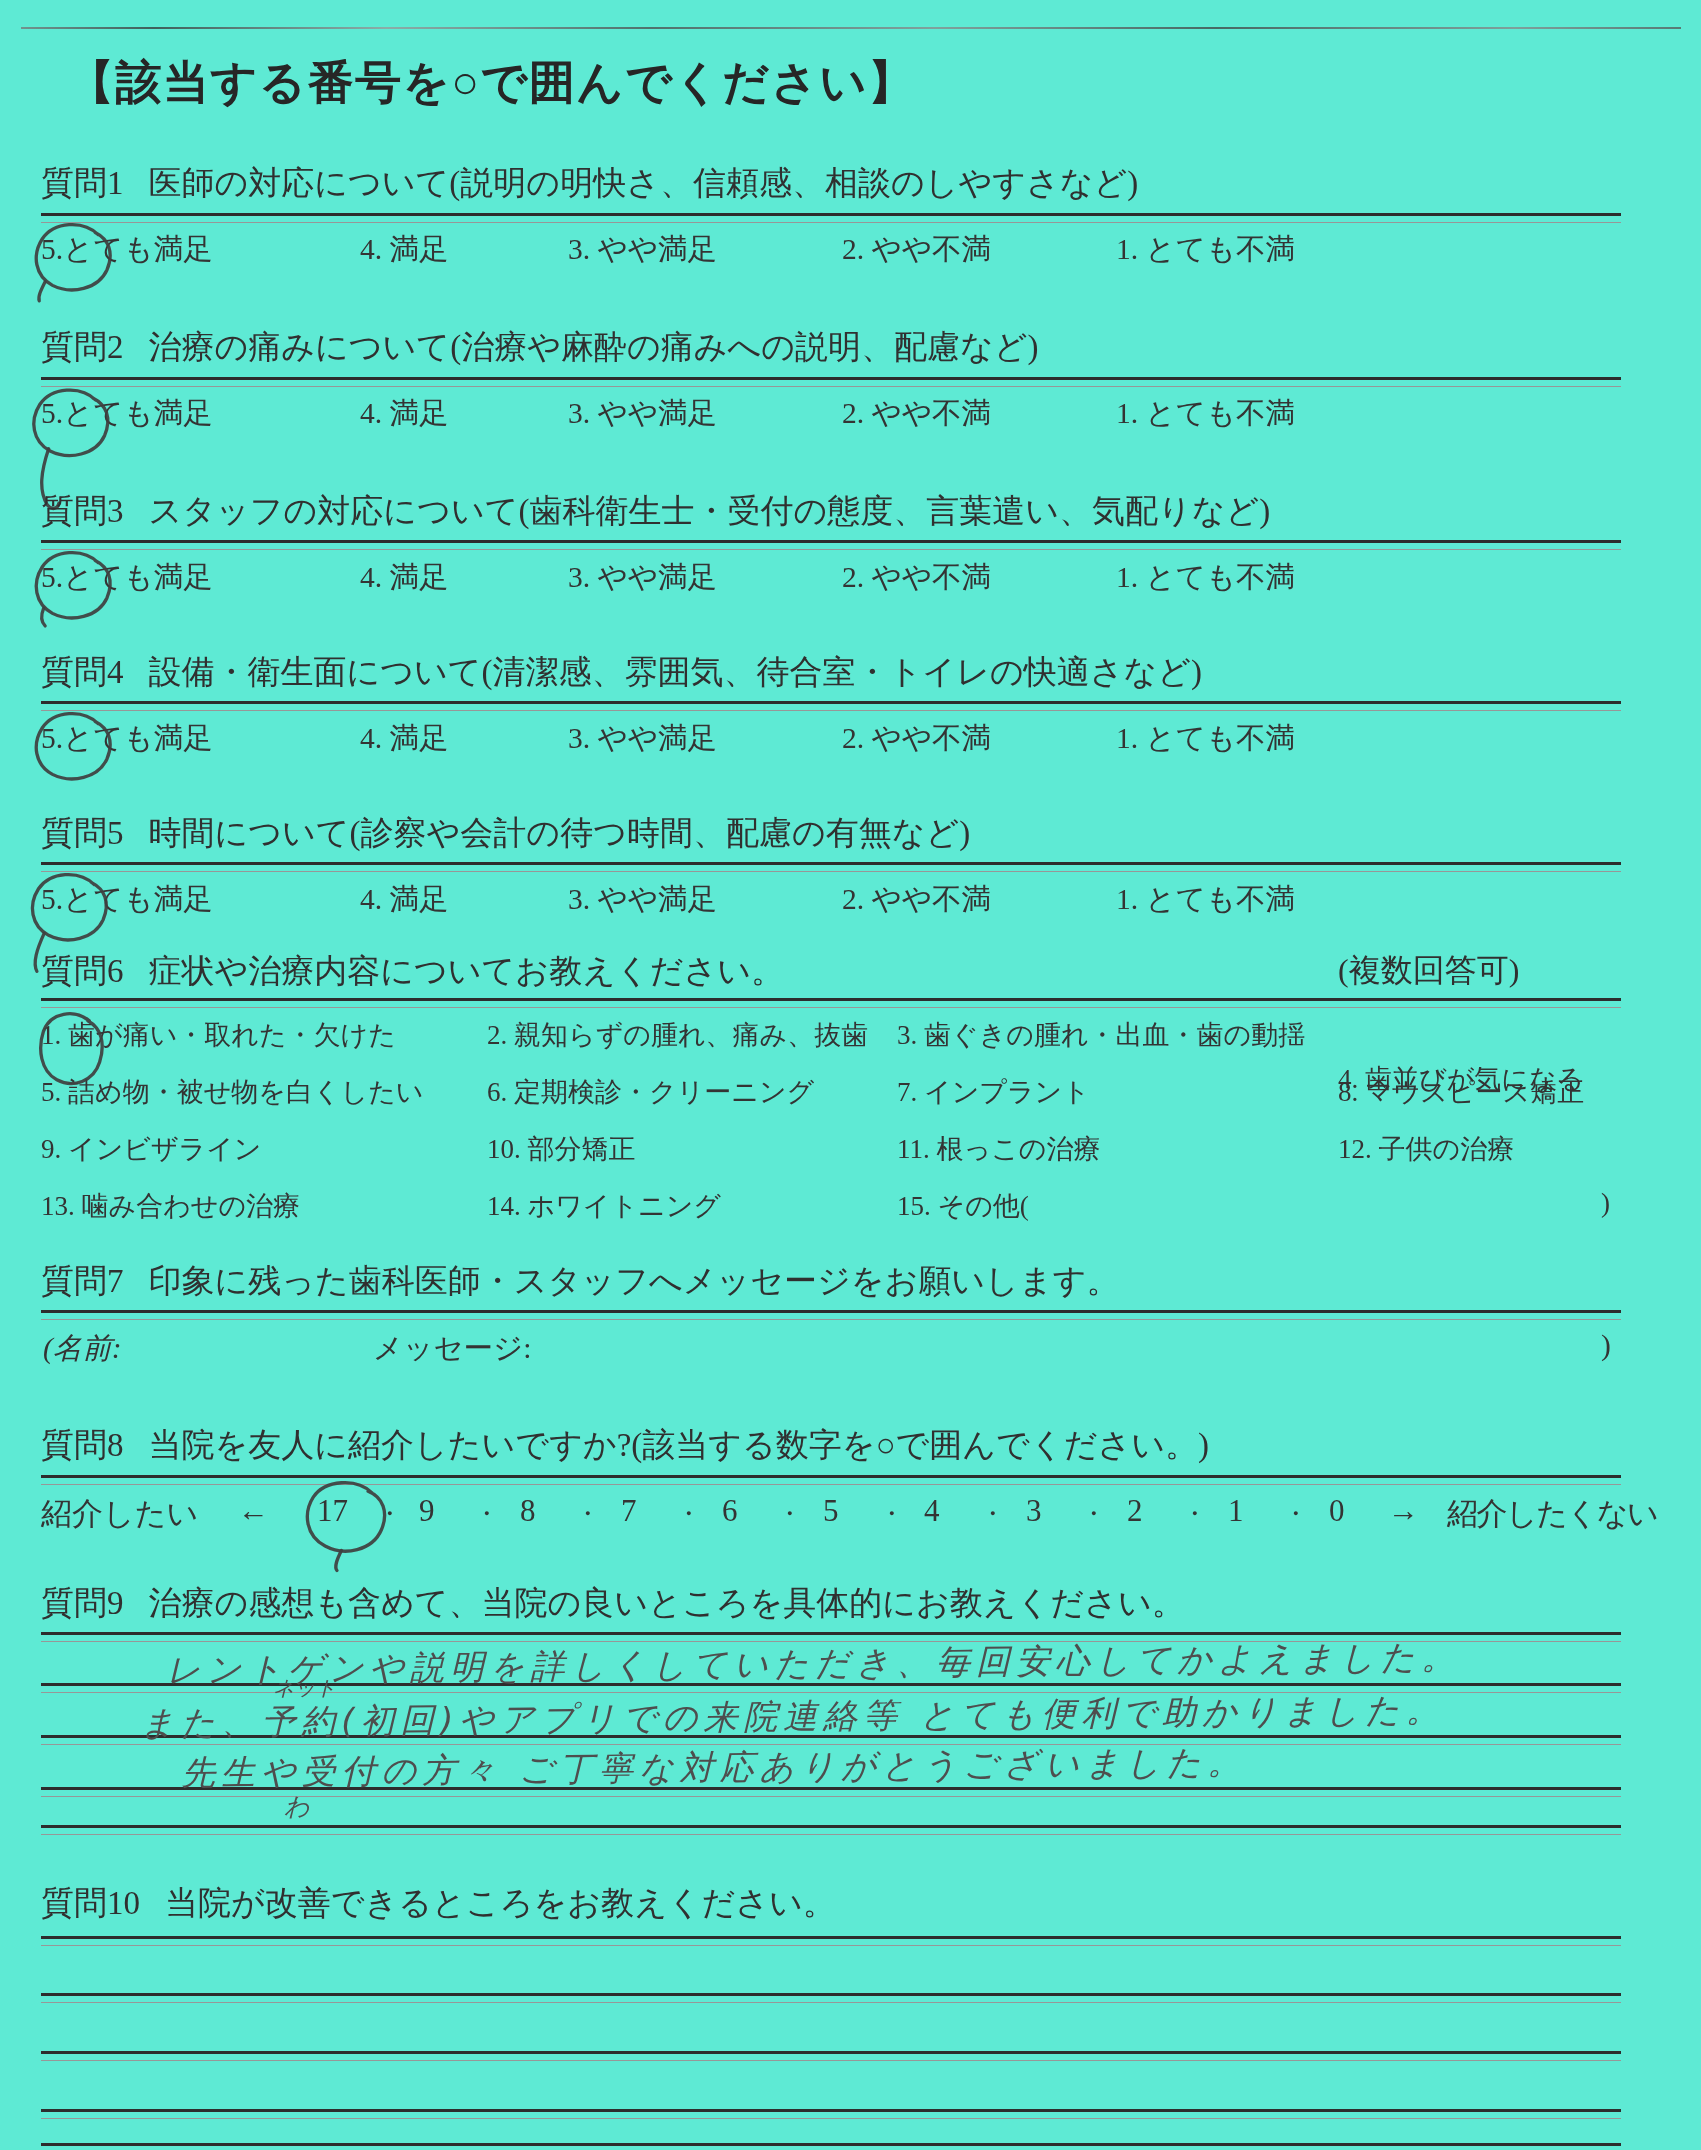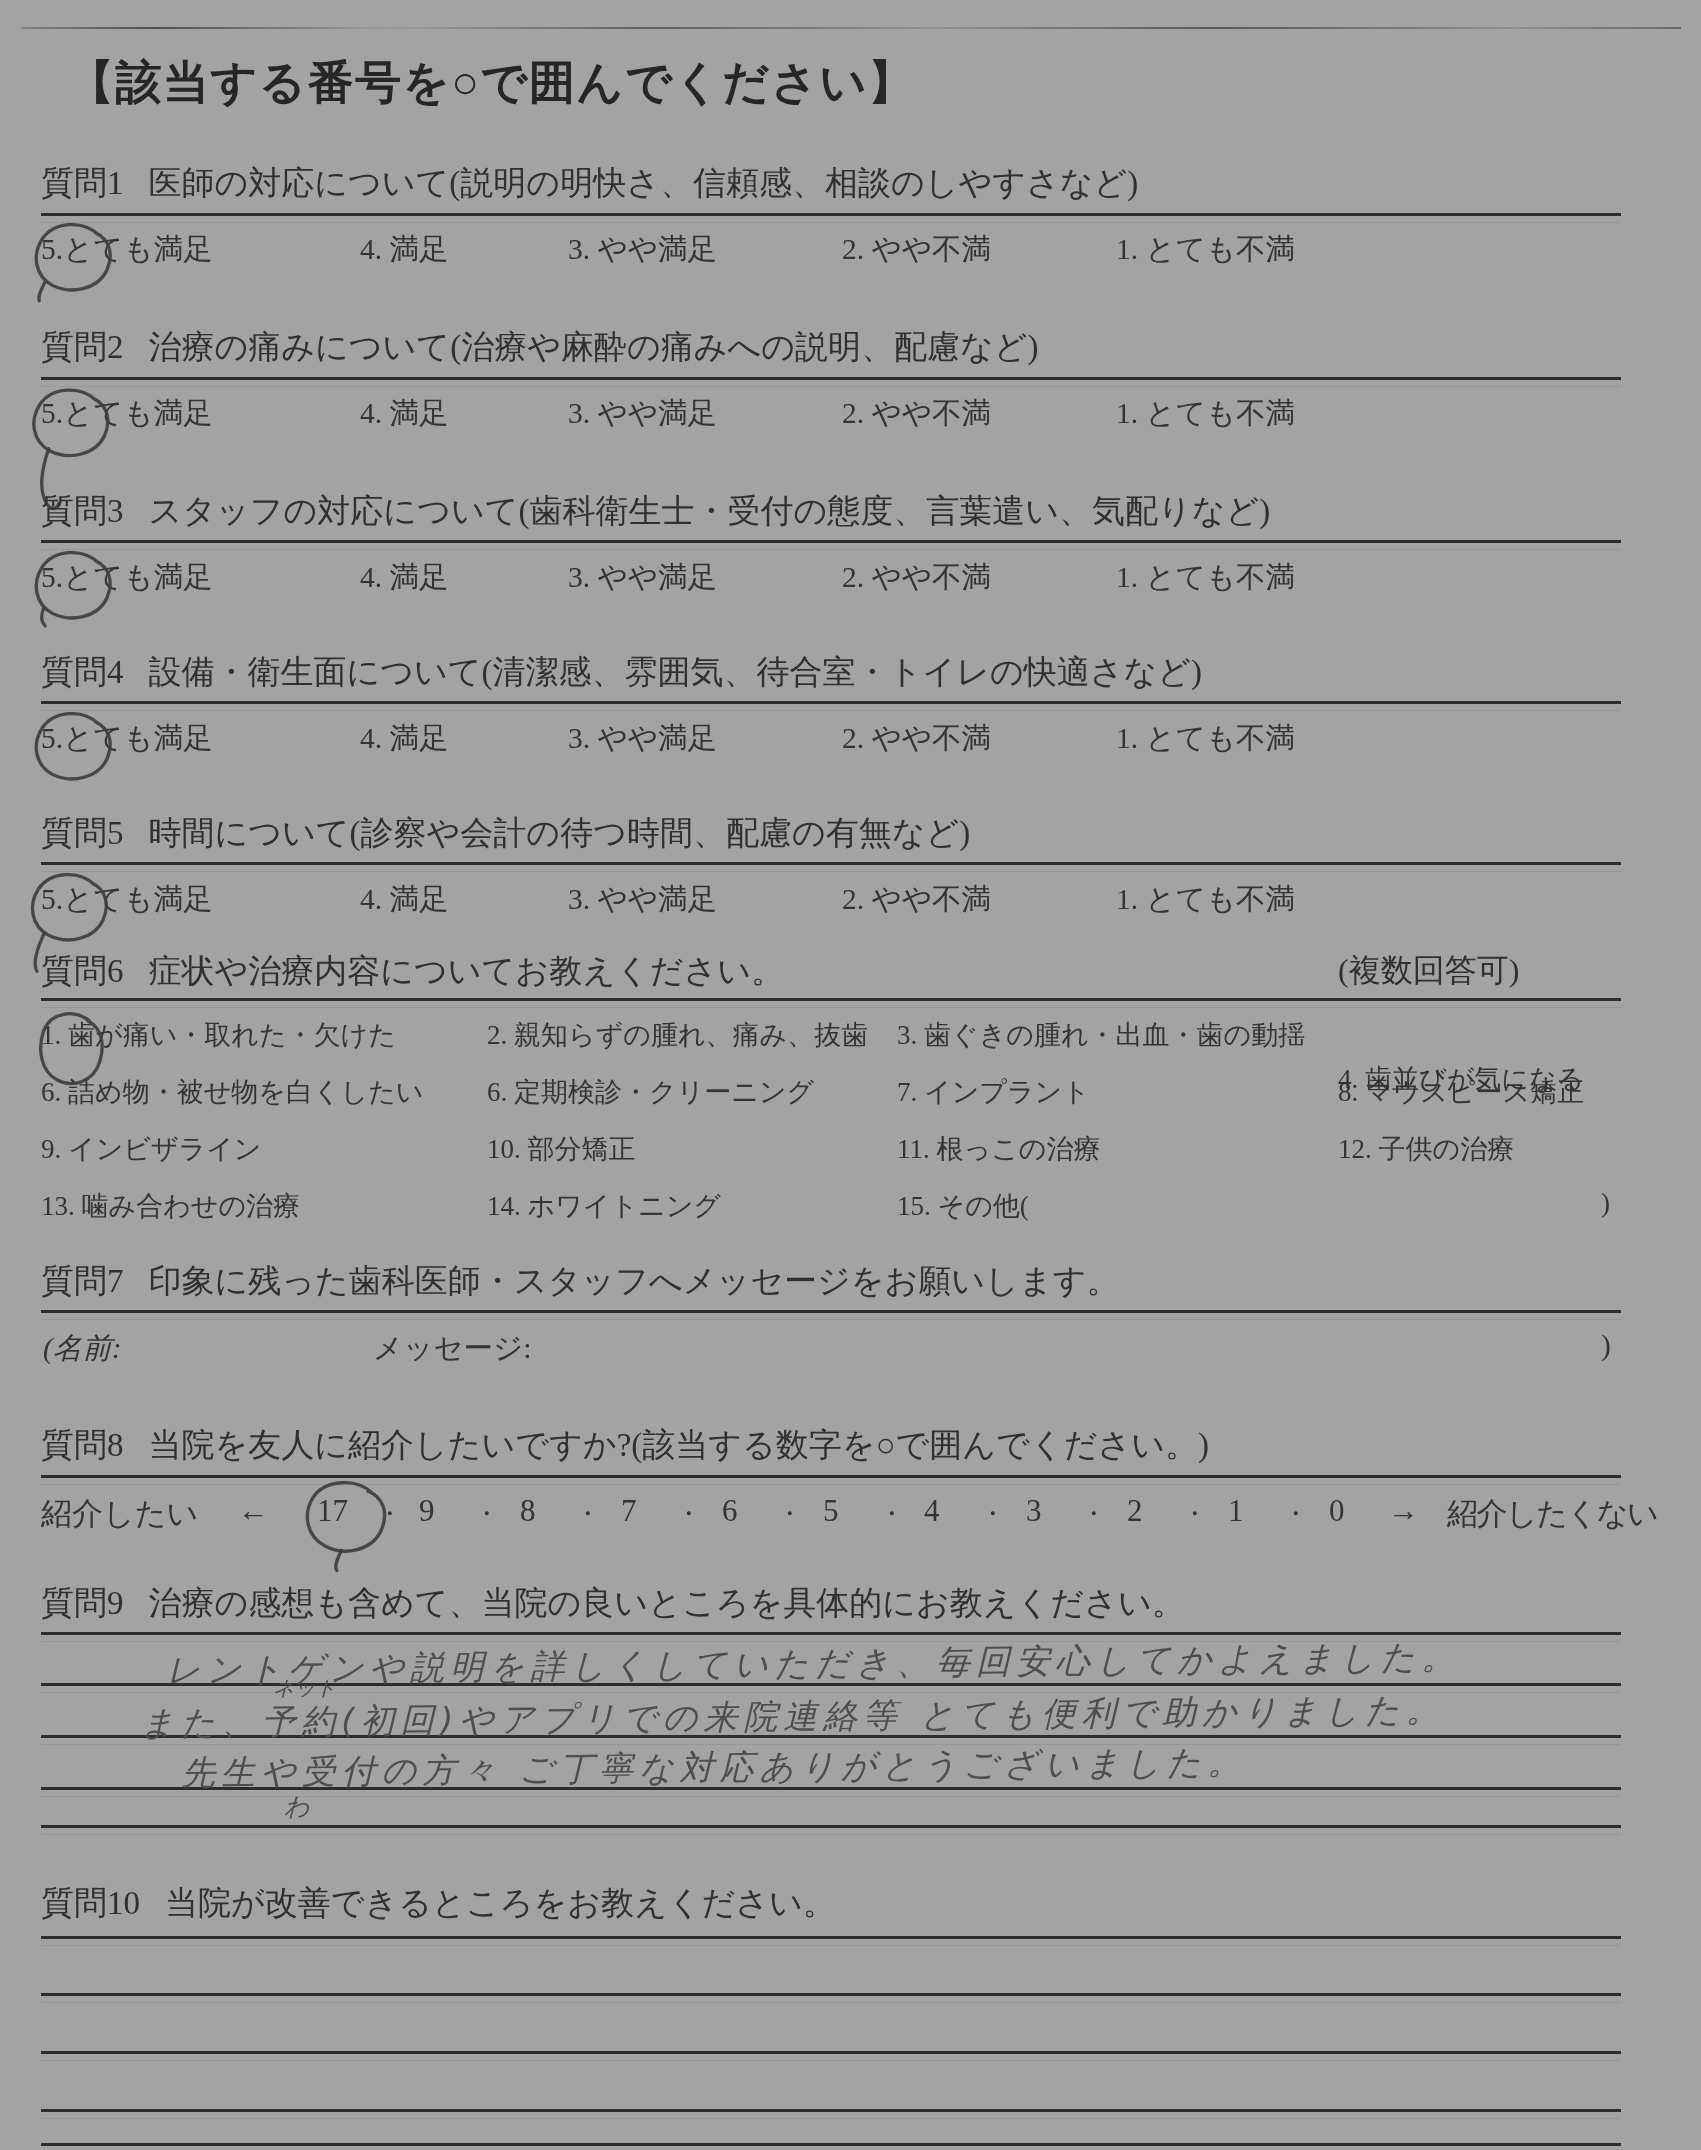--- a/index.html
+++ b/index.html
@@ -1,17 +1,17 @@
 <!DOCTYPE html>
 <html lang="ja" style="font-size:11.8px"><head>
 <meta charset="utf-8">
 <style>
   html,body{margin:0;padding:0;background:#e8e8e8;}
   .page{
-    position:relative;width:1701px;height:2151px;background:#a3a3a3;
+    position:relative;width:1701px;height:2151px;background:#5eead4;
     font-family:"Liberation Serif","DejaVu Serif",serif;color:#2f2f2f;
     overflow:hidden;margin:0 auto;
   }
   .abs{position:absolute;white-space:nowrap;font-family:Liberation Serif, serif;}
   .scanline{
     position:absolute;left:20.7px;top:26.6px;width:1660px;height:2.2px;opacity:.75;
     background:linear-gradient(90deg,#777 0%,#333 8%,#999 22%,#4a4a4a 38%,#8a8a8a 55%,#3f3f3f 72%,#888 90%,#555 100%);
   }
   .title{
     position:absolute;left:68px;top:52px;font-size:46px;font-weight:700;
@@ -125,21 +125,21 @@
     <span class="qlabel">質問6</span><span class="qheading">症状や治療内容についてお教えください。</span>
   </div>
   <span class="note" style="top:949px;">(複数回答可)</span>
   <div class="rule" style="top:998px;"></div>
 
   <span class="opt6" style="left:41px;top:1017px;">1. 歯が痛い・取れた・欠けた</span>
   <span class="opt6" style="left:487px;top:1017px;">2. 親知らずの腫れ、痛み、抜歯</span>
   <span class="opt6" style="left:897px;top:1017px;">3. 歯ぐきの腫れ・出血・歯の動揺</span>
   <span class="opt6" style="left:1338px;top:1017px;margin-top:44px;">4. 歯並びが気になる</span>
 
-  <span class="opt6" style="left:41px;top:1074px;">6. 詰め物・被せ物を白くしたい</span>
+  <span class="opt6" style="left:41px;top:1074px;">5. 詰め物・被せ物を白くしたい</span>
   <span class="opt6" style="left:487px;top:1074px;">6. 定期検診・クリーニング</span>
   <span class="opt6" style="left:897px;top:1074px;">7. インプラント</span>
   <span class="opt6" style="left:1338px;top:1074px;">8. マウスピース矯正</span>
 
   <span class="opt6" style="left:41px;top:1131px;">9. インビザライン</span>
   <span class="opt6" style="left:487px;top:1131px;">10. 部分矯正</span>
   <span class="opt6" style="left:897px;top:1131px;">11. 根っこの治療</span>
   <span class="opt6" style="left:1338px;top:1131px;">12. 子供の治療</span>
 
   <span class="opt6" style="left:41px;top:1188px;">13. 噛み合わせの治療</span>

